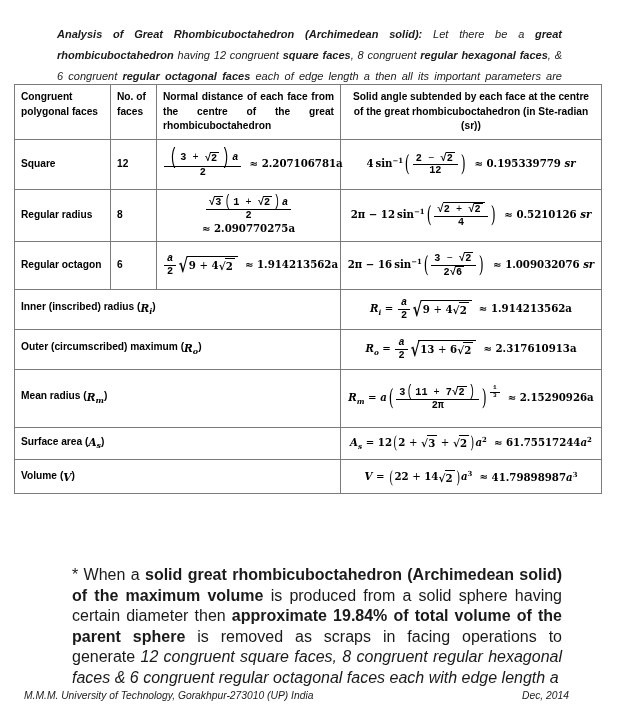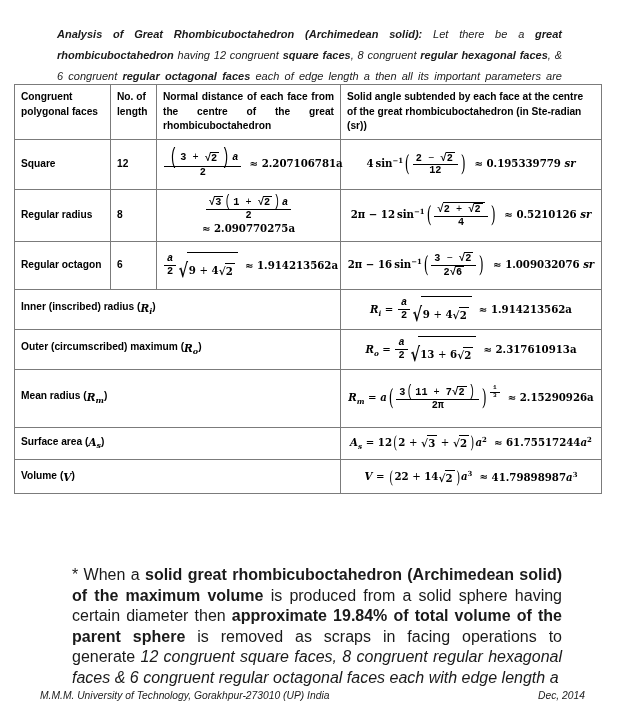--- a/index.html
+++ b/index.html
@@ -58,21 +58,21 @@
     line-height: 14px;
     color: #000;
   }
   table.params td.hdr {
     font-weight: bold;
     vertical-align: top;
     text-align: left;
     line-height: 14.5px;
   }
   table.params td.hdr.just { text-align: justify; }
-  table.params td.hdr.ctr { }
+  table.params td.hdr.ctr { text-align: center; }
   td.lbl { font-weight: bold; }
   td.math {
     text-align: center;
     font-weight: bold;
     font-family: "DejaVu Serif", serif;
     font-size: 11.5px;
     padding-top: 6px;
     padding-bottom: 6px;
   }
   .c1 { width: 96px; }
@@ -112,21 +112,21 @@
     margin-left: -1px;
   }
   .bigsqrt > .rad {
     display: inline-block;
     font-size: 1.9em;
     vertical-align: -0.18em;
     transform: scaleX(0.75);
   }
   .bigsqrt > .rand {
     border-top: 1.2px solid #000;
-    padding: 10px 3px 0 2px;
+    padding: 1px 3px 0 2px;
     margin-left: -3px;
   }
   .sup { font-size: 0.68em; vertical-align: super; }
   .par {
     display: inline-block;
     font-size: 2.15em;
     font-weight: normal;
     vertical-align: middle;
     transform: scaleX(0.58);
     line-height: 0.78;
@@ -166,21 +166,21 @@
     left: 40px;
     top: 666px;
     width: 540px;
     font-size: 10.3px;
     font-style: italic;
     color: #1a1a1a;
   }
   .credit b { font-weight: bold; font-style: italic; }
   .affil {
     position: absolute;
-    left: 40px;
+    left: 24px;
     top: 690px;
     width: 545px;
     font-size: 10.3px;
     font-style: italic;
     color: #1a1a1a;
     display: flex;
     justify-content: space-between;
   }
 </style>
 </head>
@@ -197,21 +197,21 @@
     <colgroup>
       <col class="c1">
           <col class="c2">
           <col class="c3">
           <col class="c4">
     </colgroup>
     <tbody>
 
       <tr>
         <td class="hdr">Congruent polygonal faces</td>
-        <td class="hdr">No. of length</td>
+        <td class="hdr">No. of faces</td>
         <td class="hdr just">Normal distance of each face from the centre of the great rhombicuboctahedron</td>
         <td class="hdr ctr">
           <span>Solid angle subtended by each face at the centre of the great rhombicuboctahedron</span>
           <span>(in Ste-radian (sr))</span>
         </td>
       </tr>
 
       <tr style="height:50px;">
         <td class="lbl">Square</td>
         <td class="lbl">12</td>

